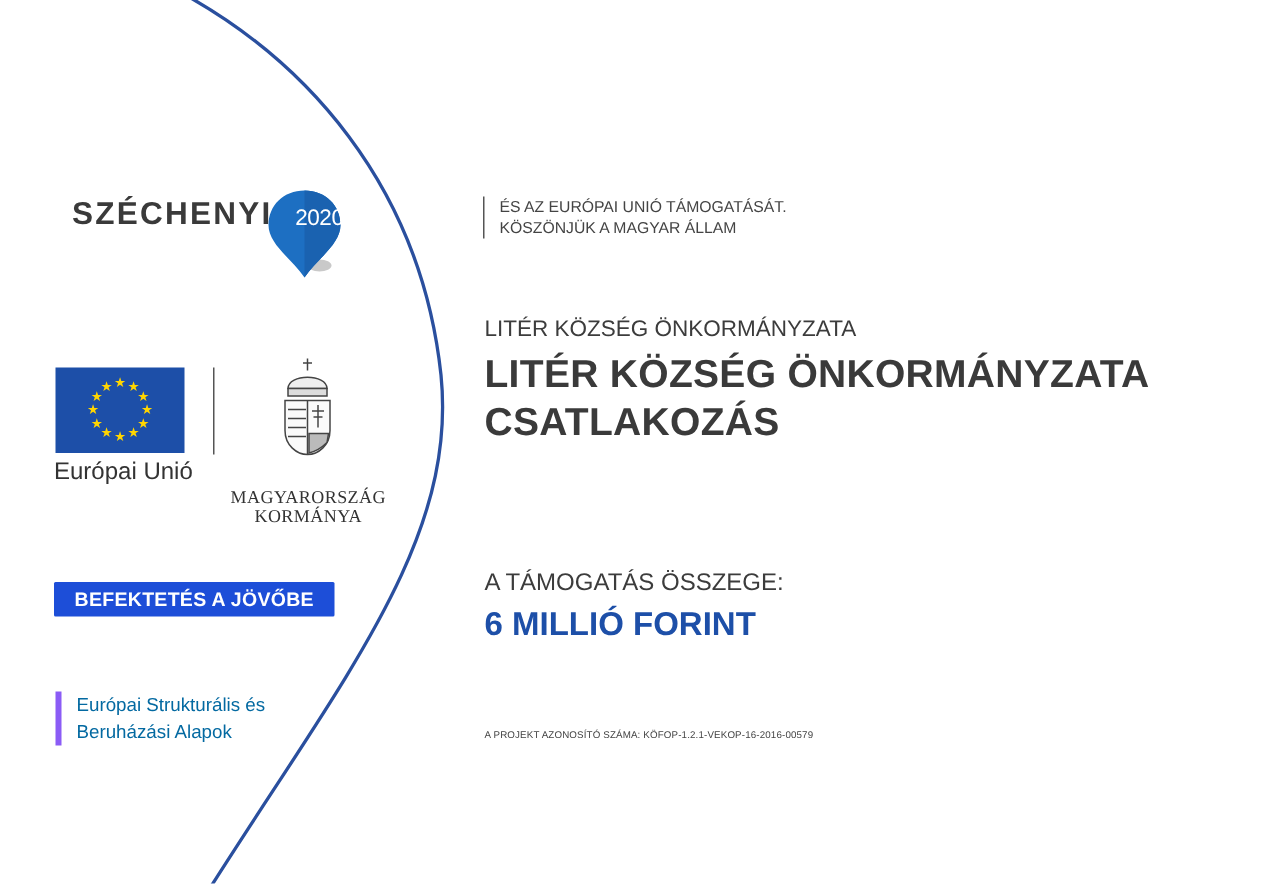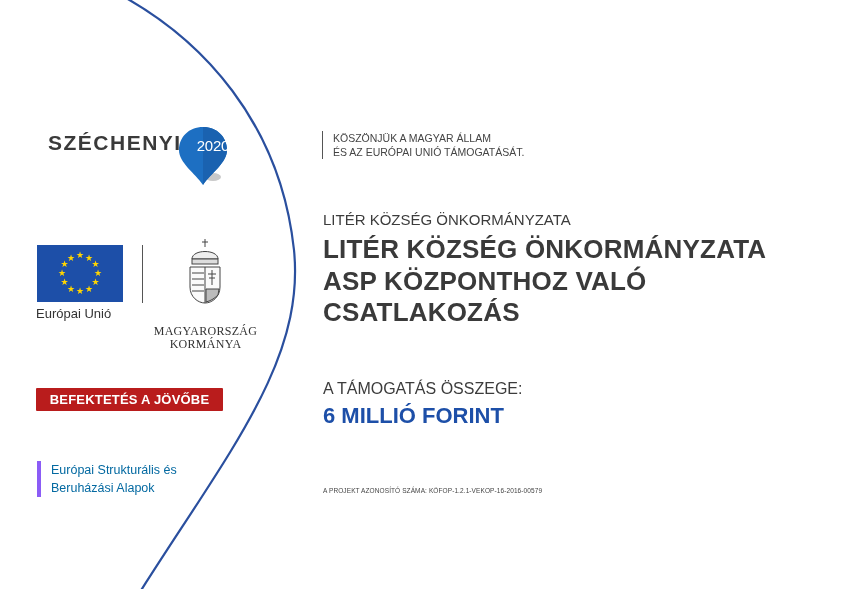--- a/index.html
+++ b/index.html
@@ -10,27 +10,27 @@
     
     #curve { position: absolute; left: 0; top: 0; }
 
     
     .sz-word { left: 48px; top: 131px; font-size: 21px; font-weight: bold; letter-spacing: 1.5px; color: #3a3a3a; }
     .sz-pin { left: 177px; top: 125px; width: 52px; height: 62px; }
     .sz-year { position: absolute; left: 0; top: 12px; width: 52px; text-align: right; color: #fff; font-size: 15px; letter-spacing: -0.3px; }
 
     
     .eu-flag { left: 37px; top: 245px; width: 86px; height: 57px; background: #1d4fa8; }
-    .eu-label { left: 36px; top: 306px; font-size: 13px; color: #333; }
+    .eu-label { left: 36px; top: 306px; font-size: 16px; color: #333; }
     .divider-v { left: 142px; top: 245px; width: 1px; height: 58px; background: #555; }
     .coat { left: 186px; top: 237px; width: 38px; height: 68px; }
     .gov-label { left: 153px; top: 289px; width: 105px; text-align: center; font-family: "Liberation Serif", serif; font-size: 12px; line-height: 13px; color: #333; letter-spacing: 0.3px; margin-top: 36px; }
 
     
-    .invest-badge { left: 36px; top: 388px; width: 187px; height: 23px; background: #b91c1c; color: #fff; font-weight: bold; font-size: 13px; line-height: 23px; text-align: center; border-radius: 1px; letter-spacing: 0.2px; }
+    .invest-badge { left: 36px; top: 388px; width: 187px; height: 23px; background: #1d4ed8; color: #fff; font-weight: bold; font-size: 13px; line-height: 23px; text-align: center; border-radius: 1px; letter-spacing: 0.2px; }
 
     
     .esi { left: 37px; top: 461px; border-left: 4px solid #8b5cf6; padding-left: 10px; font-size: 12.5px; line-height: 18px; color: #0369a1; }
 
     
     .thanks { left: 322px; top: 131px; border-left: 1.5px solid #555; padding-left: 10px; font-size: 10.5px; line-height: 14px; color: #444; }
     .org-small { left: 323px; top: 211px; font-size: 15px; color: #3c3c3c; }
     .project-title { left: 323px; top: 234px; font-size: 26px; font-weight: bold; line-height: 31.5px; color: #3a3a3a; letter-spacing: 0.2px; }
     .support-label { left: 323px; top: 380px; font-size: 16px; color: #3c3c3c; }
     .support-amount { left: 323px; top: 403px; font-size: 22px; font-weight: bold; color: #1d4fa8; }
@@ -100,28 +100,27 @@
 </div>
 
 <div class="abs invest-badge">BEFEKTETÉS A JÖVŐBE</div>
 
 <div class="abs esi">
   <div>Európai Strukturális és</div>
   <div>Beruházási Alapok</div>
 </div>
 
 <div class="abs thanks">
+  <div>ÉS AZ EURÓPAI UNIÓ TÁMOGATÁSÁT.</div>
   <div>KÖSZÖNJÜK A MAGYAR ÁLLAM</div>
-  <div>ÉS AZ EURÓPAI UNIÓ TÁMOGATÁSÁT.</div>
 </div>
 
 <div class="abs org-small">LITÉR KÖZSÉG ÖNKORMÁNYZATA</div>
 
 <div class="abs project-title">
   <div>LITÉR KÖZSÉG ÖNKORMÁNYZATA</div>
-  <div>ASP KÖZPONTHOZ VALÓ</div>
   <div>CSATLAKOZÁS</div>
 </div>
 
 <div class="abs support-label">A TÁMOGATÁS ÖSSZEGE:</div>
 <div class="abs support-amount">6 MILLIÓ FORINT</div>
 
 <div class="abs project-id">A PROJEKT AZONOSÍTÓ SZÁMA: KÖFOP-1.2.1-VEKOP-16-2016-00579</div>
 
 </body></html>

